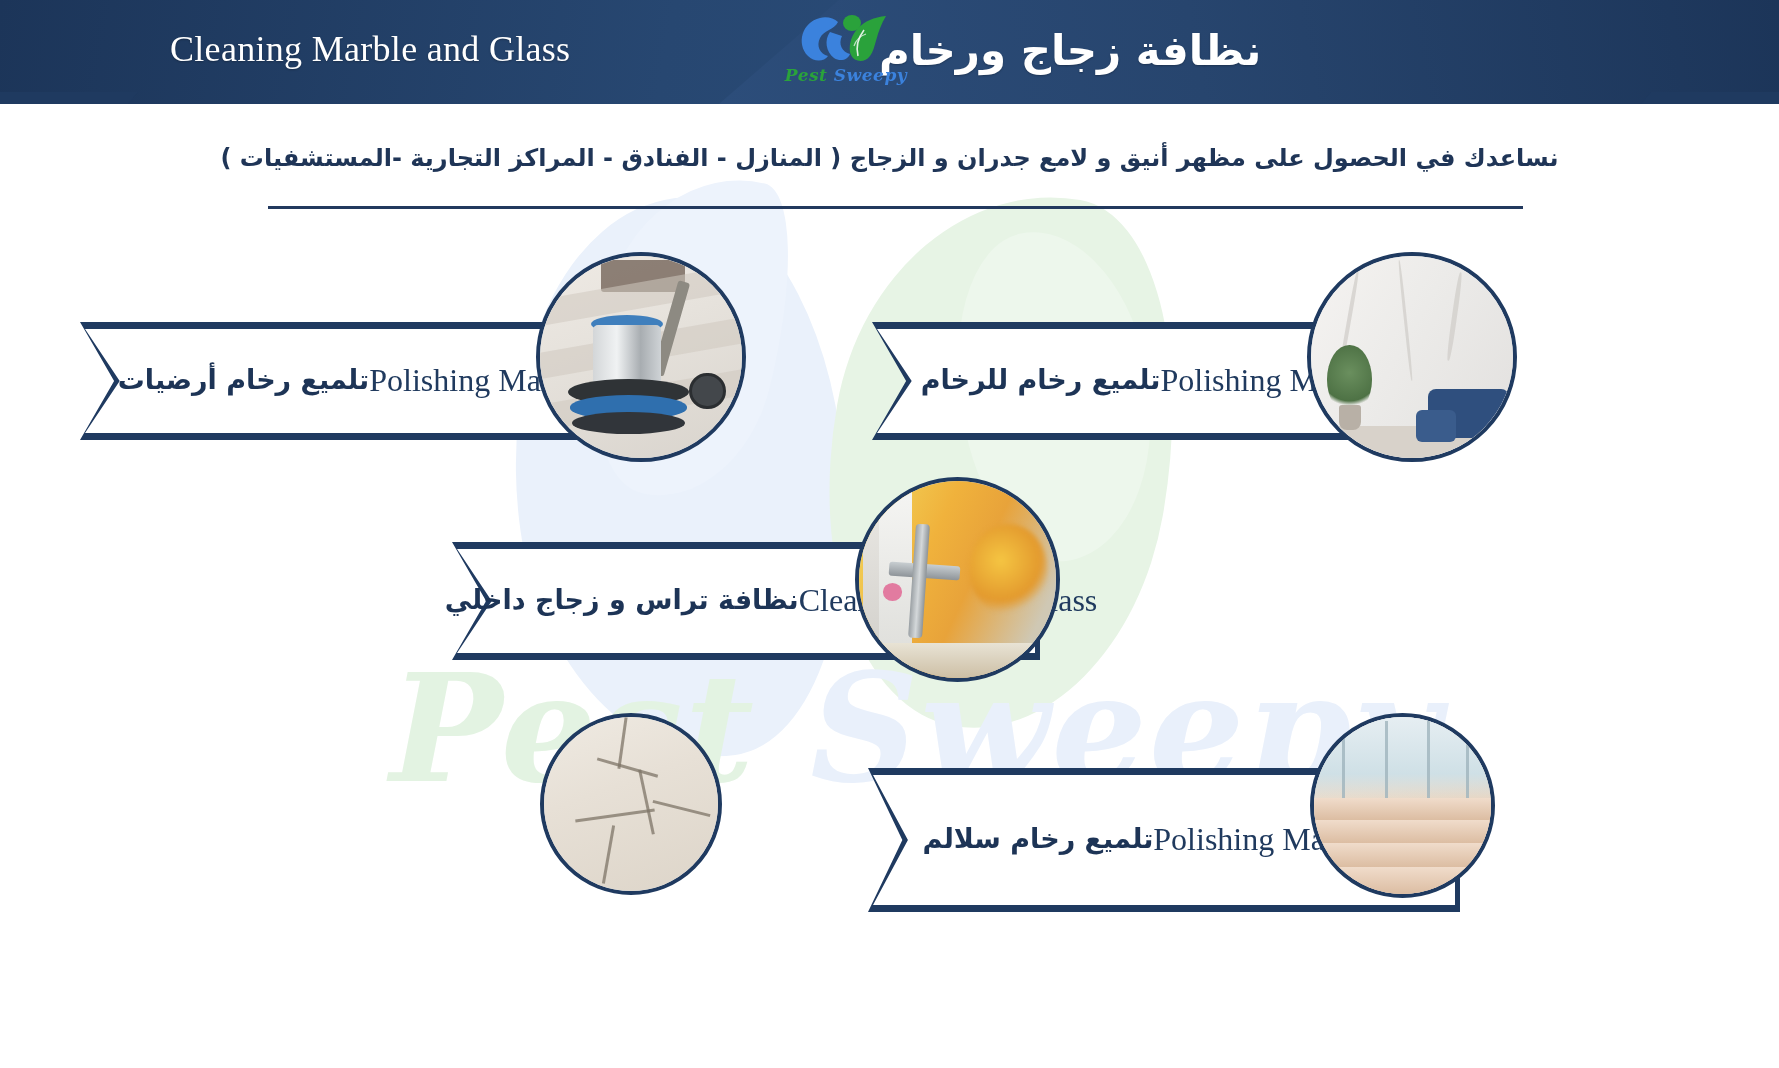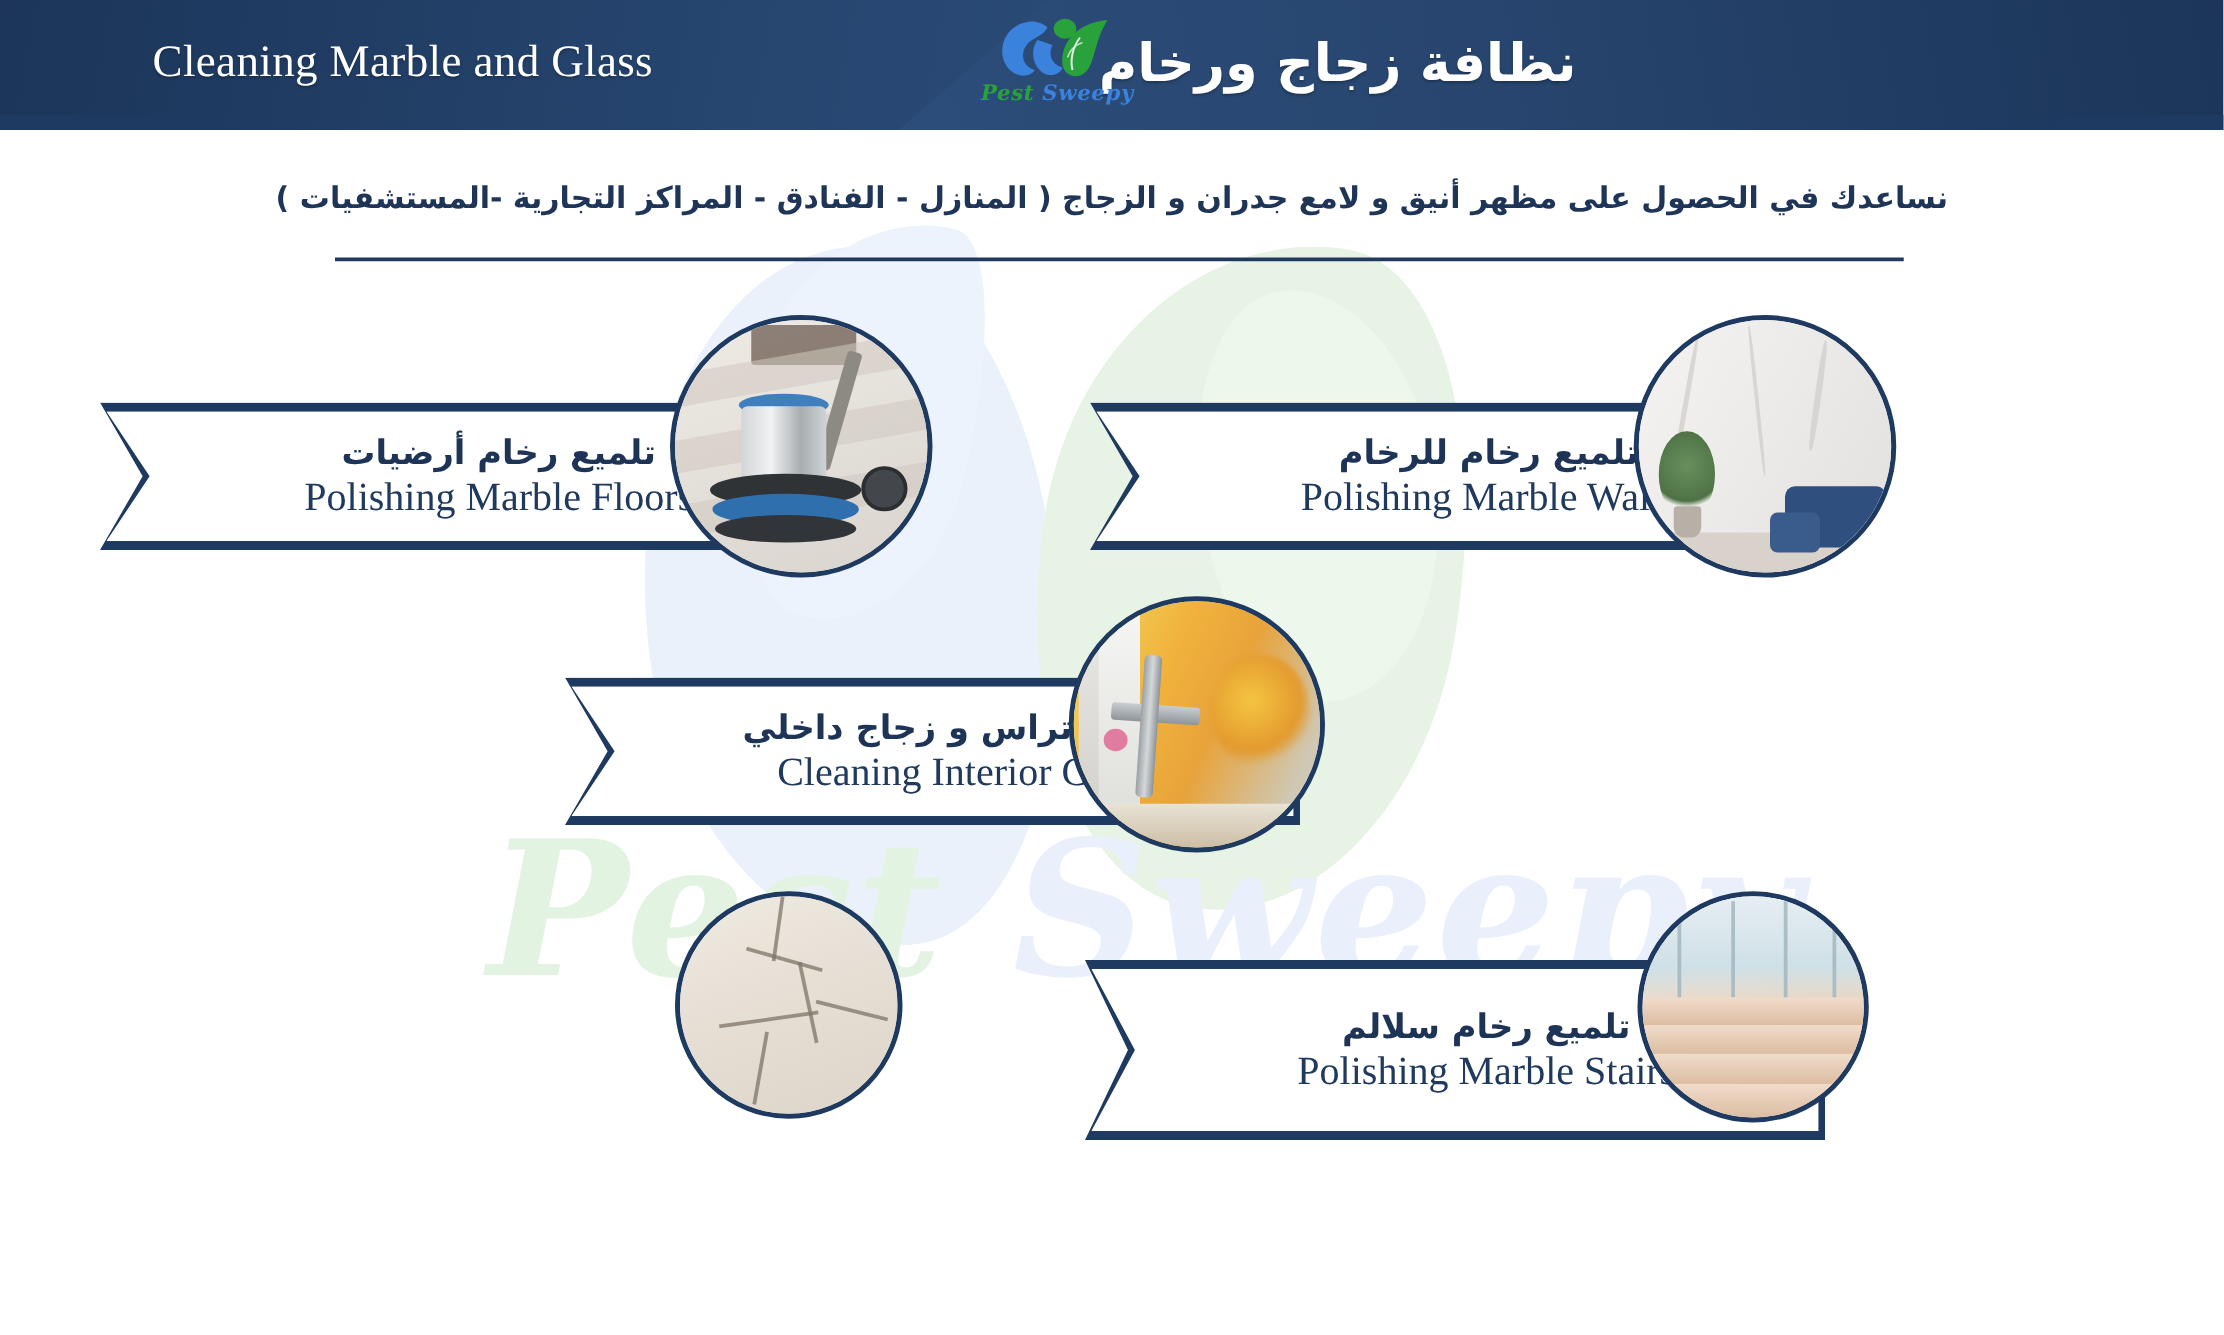--- a/index.html
+++ b/index.html
@@ -47,21 +47,21 @@
   }
   .wm-text .wm-pest{color:#e3f3e2;}
   .wm-text .wm-sweepy{color:#e9f0fb;}
 
   
   .header{position:absolute;left:0;top:0;width:1779px;height:104px;z-index:3;}
   .hdr-left{
     position:absolute;left:0;top:0;width:1060px;height:104px;
     background:linear-gradient(100deg,#1c3559 0%,#274771 60%,#2b4d7a 100%);
     clip-path:polygon(0 0, 1060px 0, 940px 104px, 0 104px);
-    display:flex;align-items:center;
+    display:flex;align-items:center;padding-left:48px;
   }
   .hdr-left-inner{padding-left:122px;padding-bottom:6px;}
   .hdr-left-title{
     font-family:"Liberation Serif", serif;
     color:#ffffff;font-size:36px;font-weight:400;letter-spacing:0.3px;
     text-shadow:0 1px 2px rgba(0,0,0,.25);
     white-space:nowrap;
   }
   .hdr-right{
     position:absolute;right:0;top:0;width:1060px;height:104px;
@@ -131,21 +131,21 @@
     content:"";position:absolute;
     left:5px;top:7px;right:5px;bottom:7px;
     background:#ffffff;
     clip-path:polygon(
       0% 0%, 100% 0%, 100% 100%, 0% 100%,
       6.0% 50%
     );
   }
   .banner-text{
     position:absolute;inset:0;
-    display:flex;flex-direction:column;
+    display:flex;flex-direction:row;
     align-items:center;justify-content:center;
     padding-left:60px;padding-right:10px;
     box-sizing:border-box;
   }
   .b-ar{
     direction:rtl;color:#1d3456;font-weight:bold;font-size:27px;
     font-family:"DejaVu Sans", sans-serif;line-height:1.15;
     margin-bottom:2px;white-space:nowrap;
   }
   .b-en{

